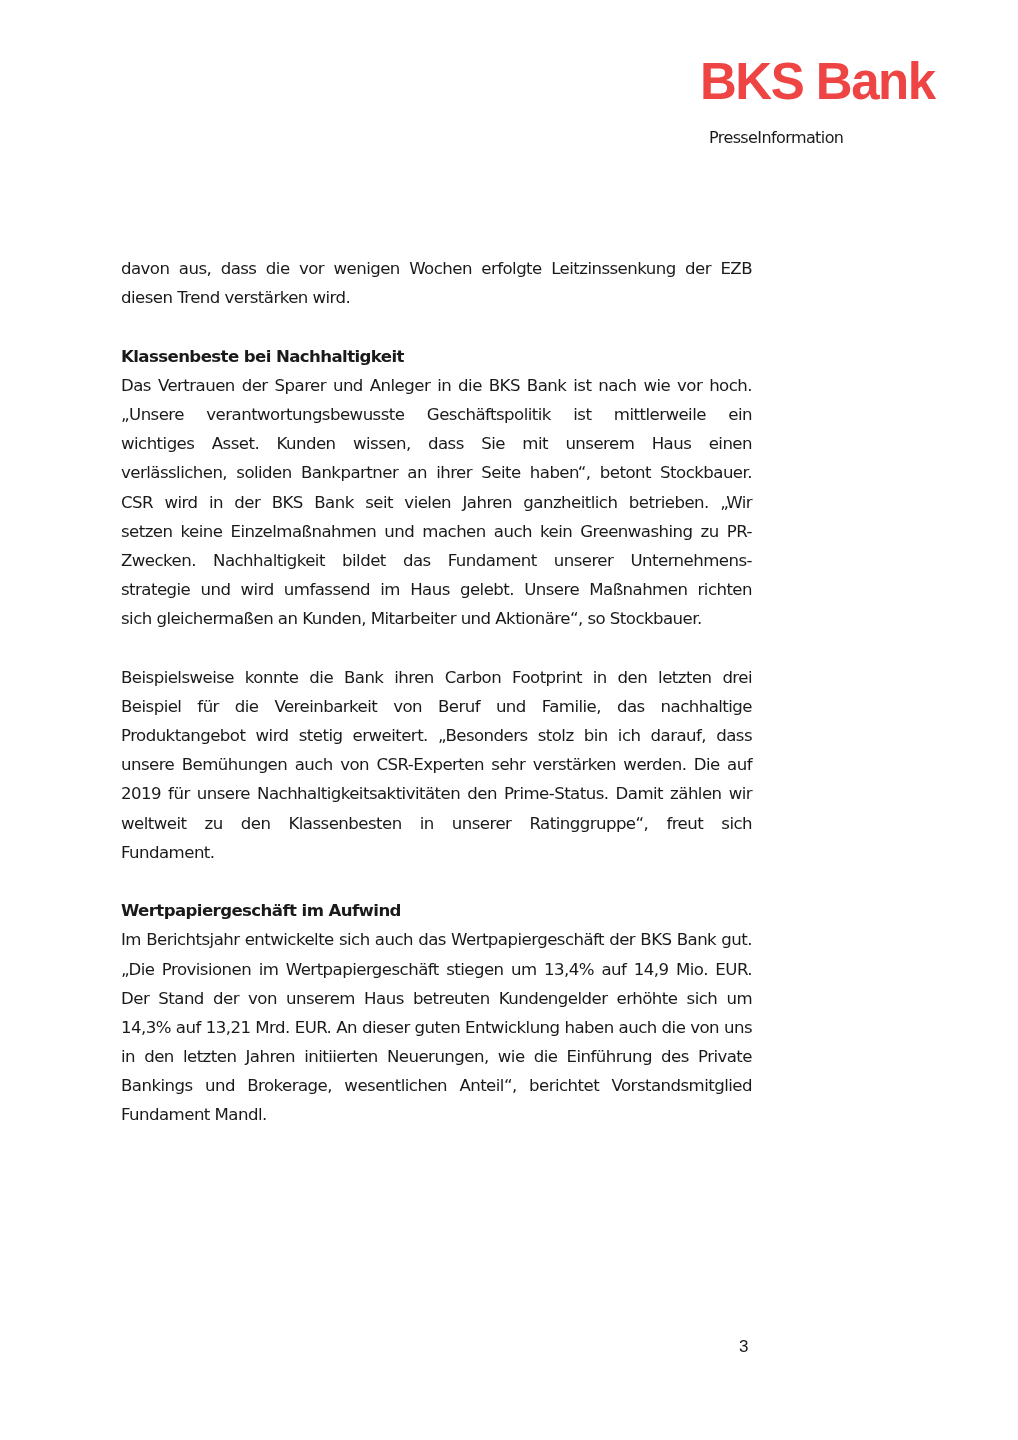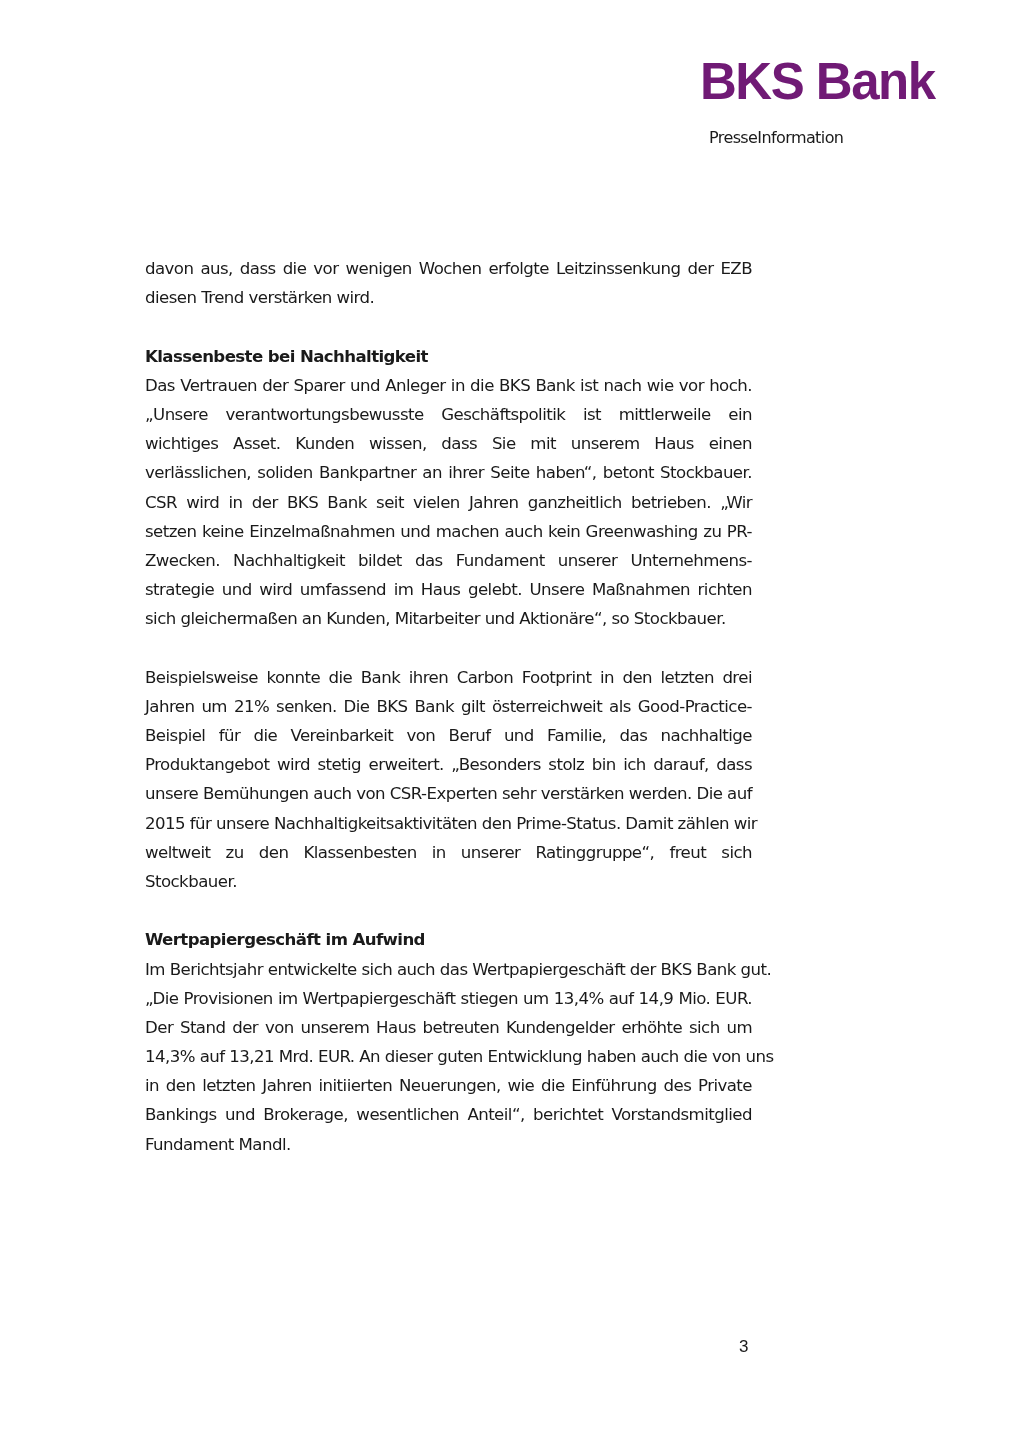--- a/index.html
+++ b/index.html
@@ -42,21 +42,20 @@
       width: 631px;
     }
     .line {
       height: 29.2px;
       line-height: 29.2px;
       font-size: 16.6px;
       letter-spacing: -0.55px;
       white-space: nowrap;
       text-align: justify;
       text-align-last: justify;
-      margin-left: 24px;
     }
     .line.last {
       text-align-last: left;
     }
     .line.heading {
       font-weight: bold;
       text-align-last: left;
       letter-spacing: -0.6px;
     }
     .gap {
@@ -67,21 +66,21 @@
       left: 739px;
       top: 1337px;
       font-family: "Liberation Sans", sans-serif;
       font-size: 17px;
       color: #1a1a1a;
     }
   </style>
 </head>
 <body>
 
-<div class="logo" style="color:#701a75;">BKS Bank</div>
+<div class="logo" style="color:#ef4444;">BKS Bank</div>
 <div class="subtitle">PresseInformation</div>
 
 <div class="content">
   <div>
     <div class="line">davon aus, dass die vor wenigen Wochen erfolgte Leitzinssenkung der EZB</div>
     <div class="line last">diesen Trend verstärken wird.</div>
   </div>
 
   <div class="gap"></div>
 
@@ -96,27 +95,26 @@
       <div class="line">setzen keine Einzelmaßnahmen und machen auch kein Greenwashing zu PR-</div>
       <div class="line">Zwecken. Nachhaltigkeit bildet das Fundament unserer Unternehmens-</div>
       <div class="line">strategie und wird umfassend im Haus gelebt. Unsere Maßnahmen richten</div>
       <div class="line last">sich gleichermaßen an Kunden,  Mitarbeiter und Aktionäre“, so Stockbauer.</div>
     </div>
 
     <div class="gap"></div>
 
     <div>
       <div class="line">Beispielsweise konnte die Bank ihren Carbon Footprint in den letzten drei</div>
-      <div class="line">Jahren um 21% senken. Die BKS Bank gilt österreichweit als Good-Practice-</div>
       <div class="line">Beispiel für die Vereinbarkeit von Beruf und Familie, das nachhaltige</div>
       <div class="line">Produktangebot wird stetig erweitert.  „Besonders stolz bin ich darauf, dass</div>
       <div class="line">unsere Bemühungen auch von CSR-Experten sehr verstärken werden. Die auf</div>
-      <div class="line">2015 für unsere Nachhaltigkeitsaktivitäten den Prime-Status. Damit zählen wir</div>
+      <div class="line">2019 für unsere Nachhaltigkeitsaktivitäten den Prime-Status. Damit zählen wir</div>
       <div class="line">weltweit zu den Klassenbesten in unserer Ratinggruppe“, freut sich</div>
-      <div class="line last">Stockbauer.</div>
+      <div class="line last">Fundament.</div>
     </div>
   </div>
 
   <div class="gap"></div>
 
   <div>
     <div class="line heading">Wertpapiergeschäft im Aufwind</div>
     <div>
       <div class="line">Im Berichtsjahr entwickelte sich auch das Wertpapiergeschäft der BKS Bank gut.</div>
       <div class="line">„Die Provisionen im Wertpapiergeschäft stiegen um 13,4% auf 14,9 Mio. EUR.</div>

